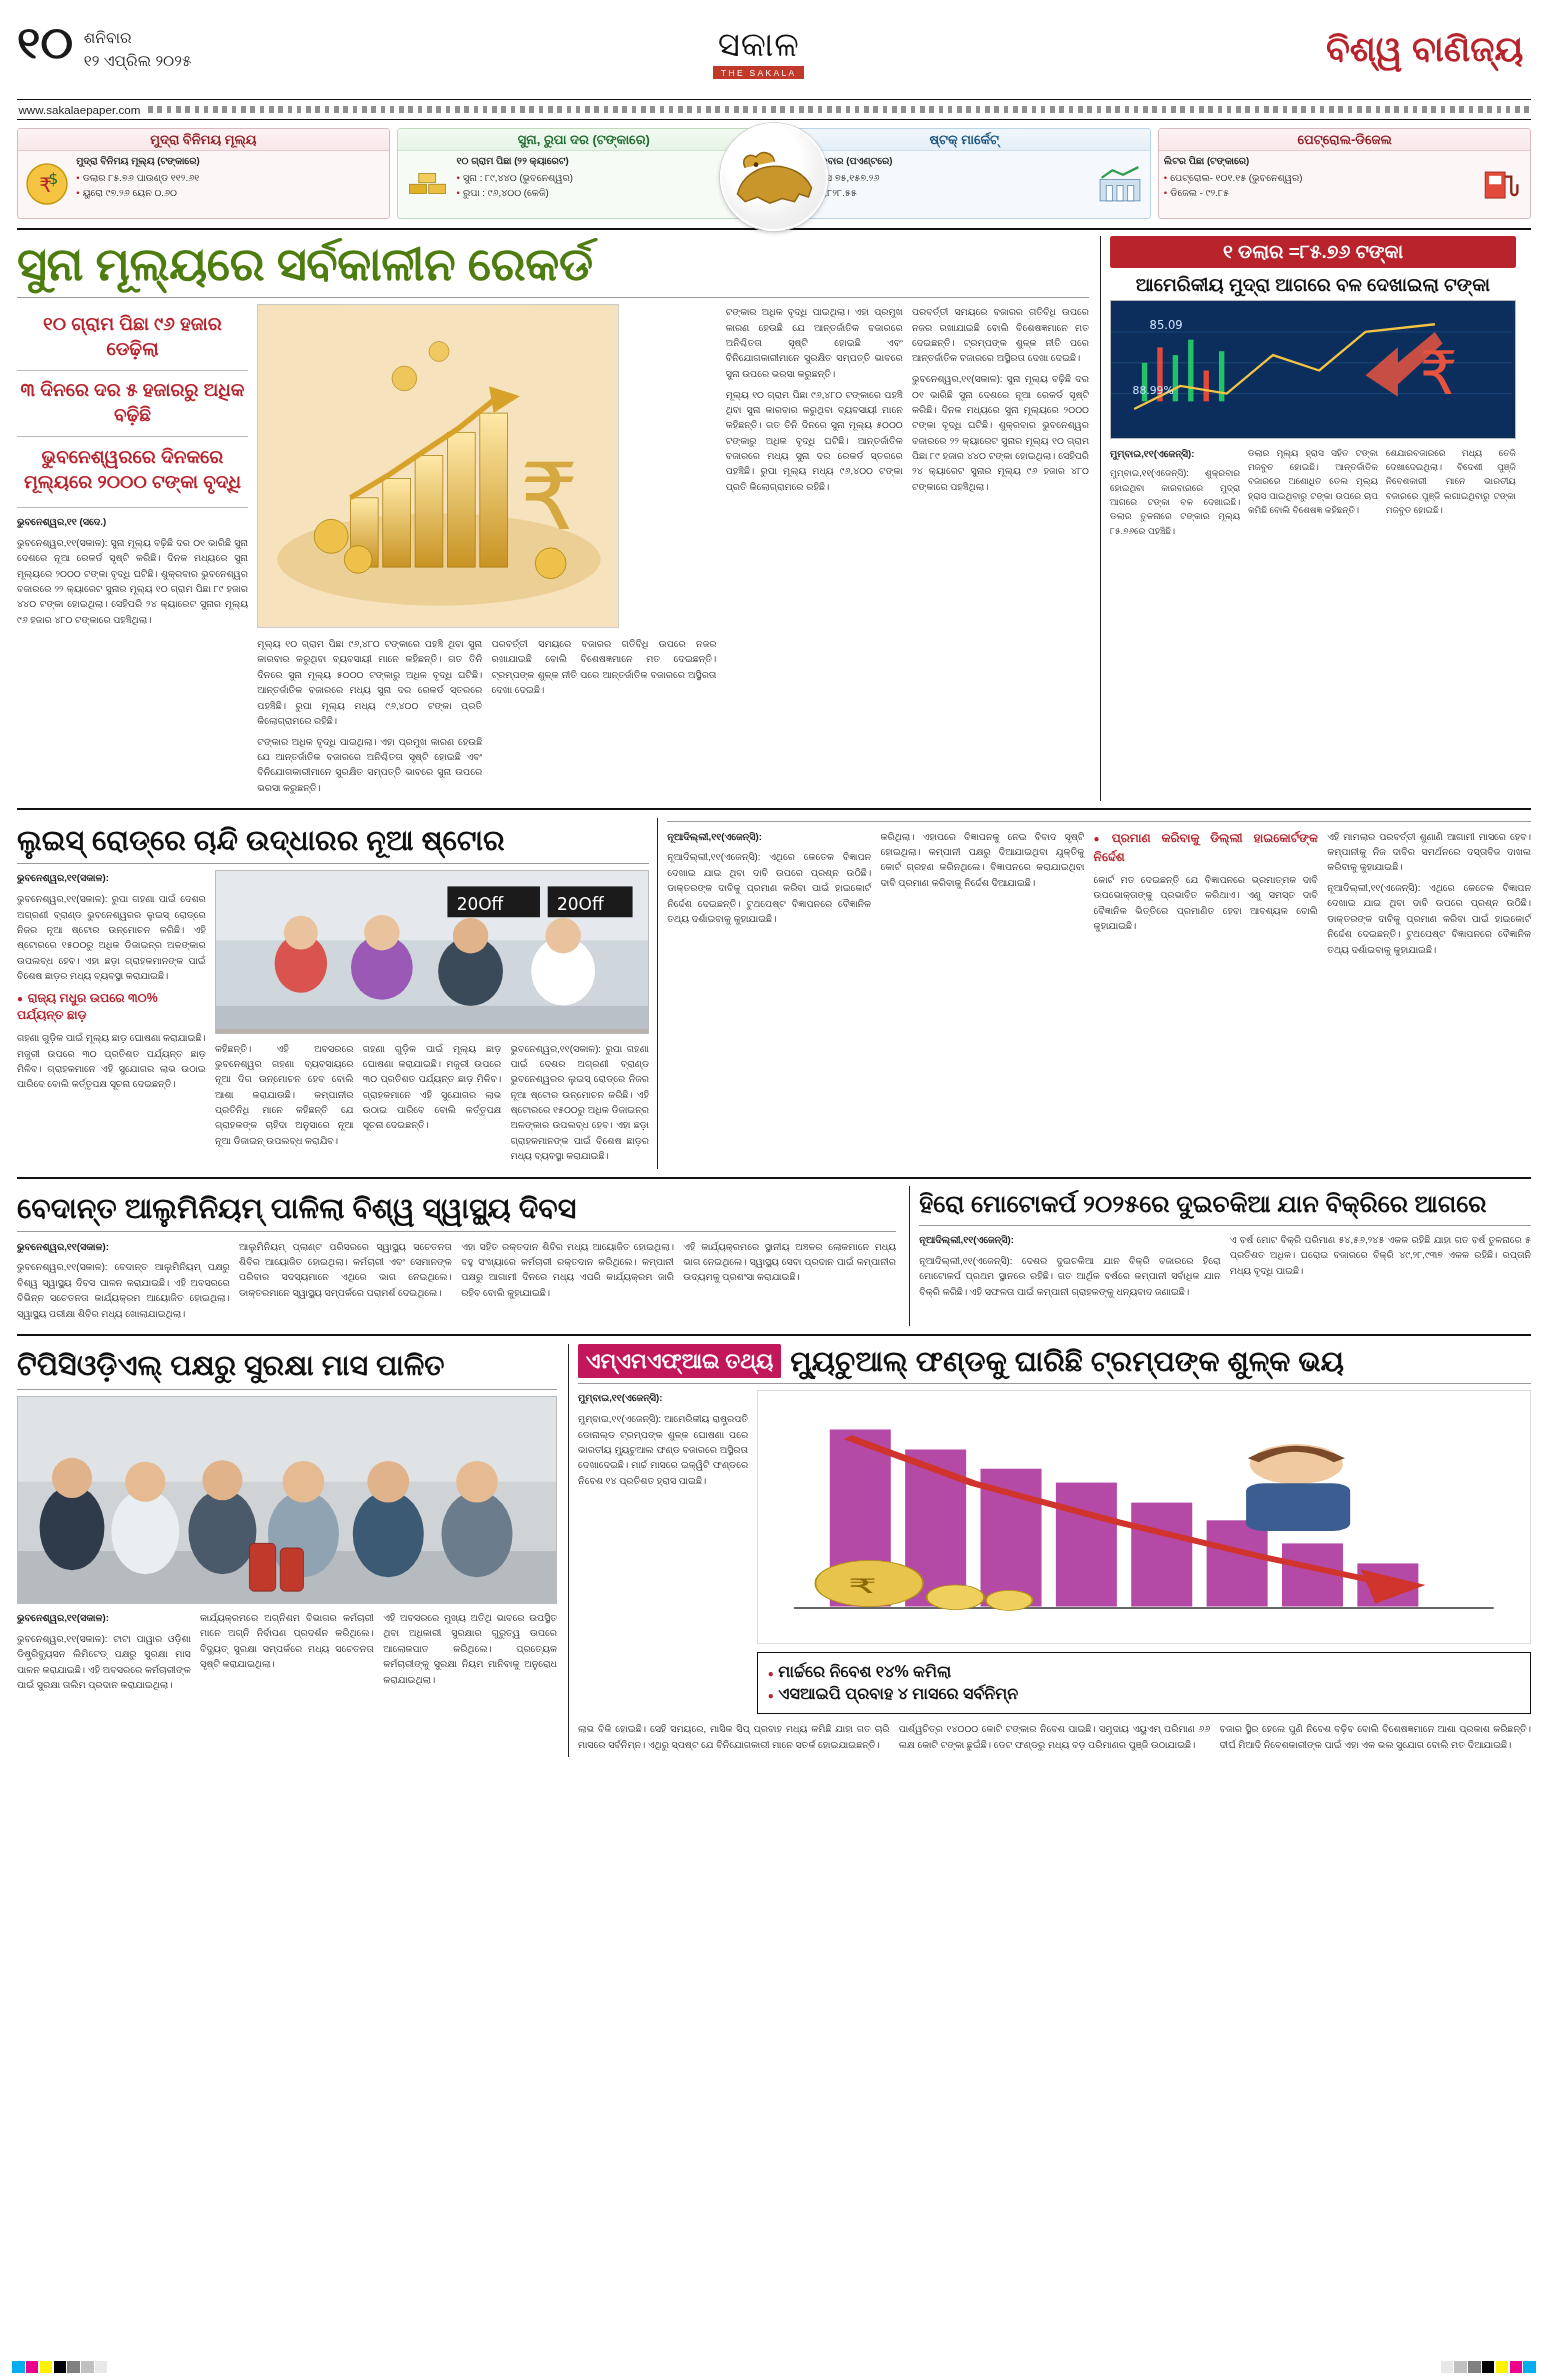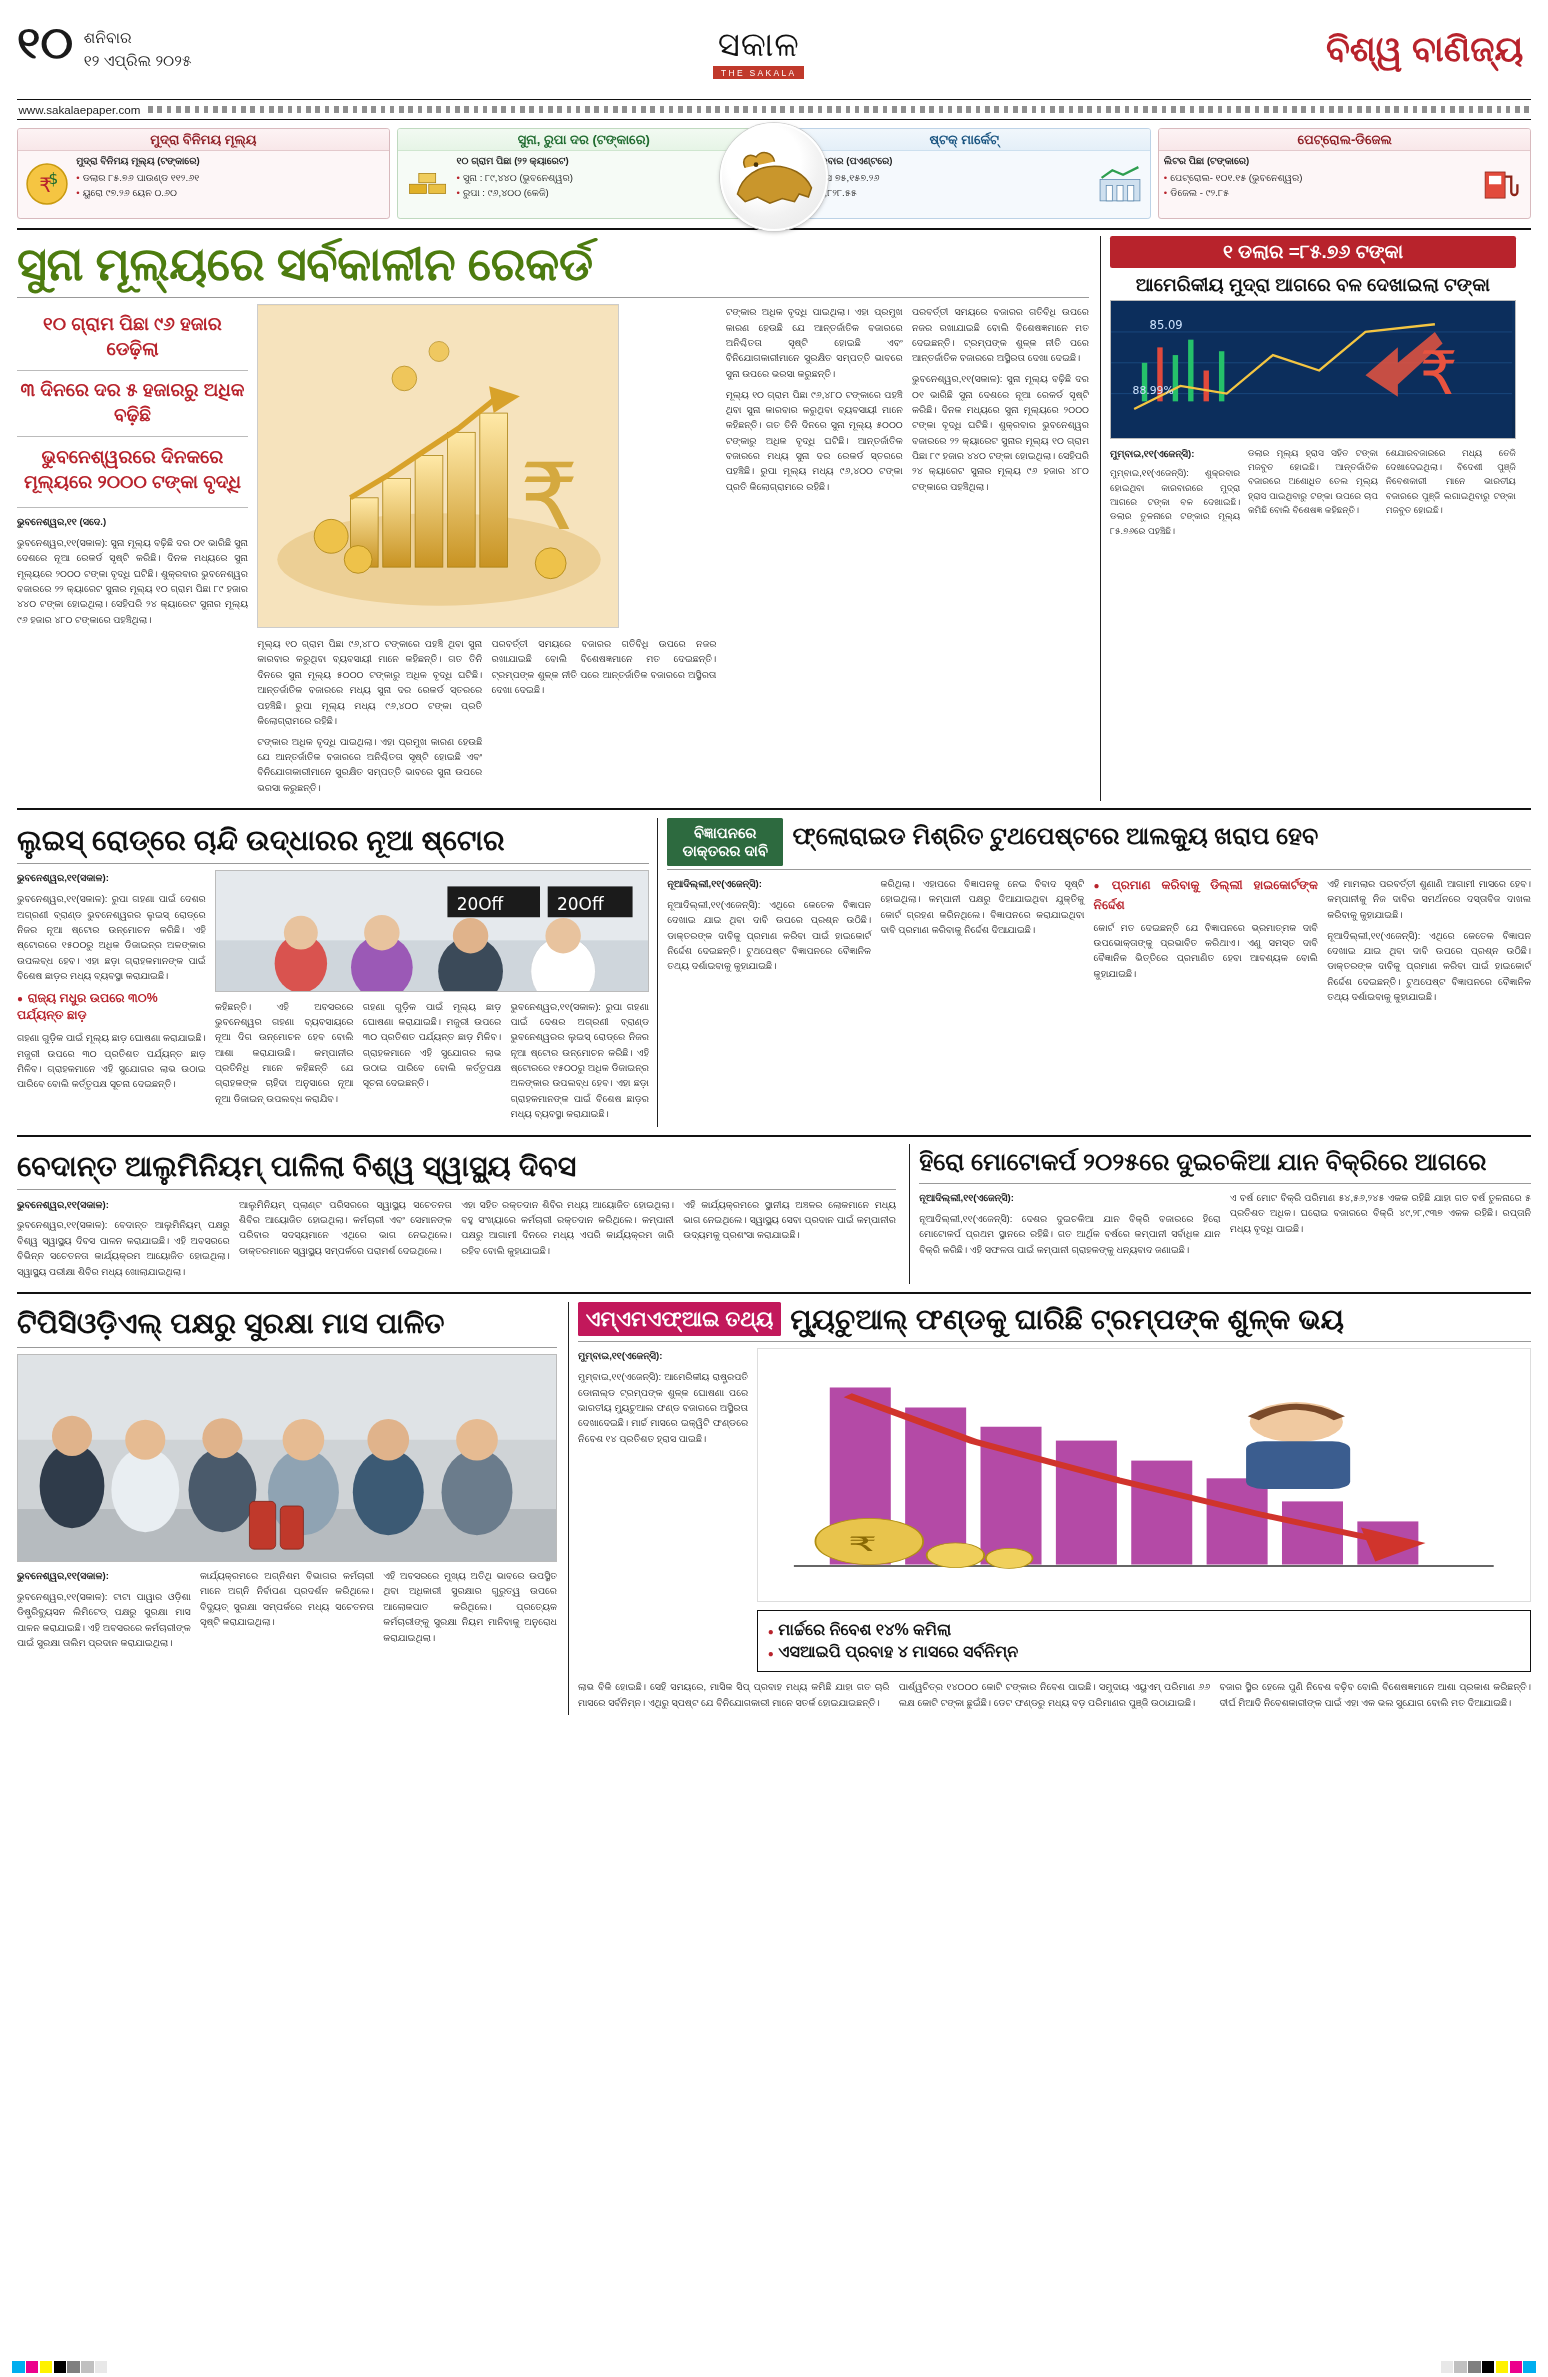--- a/index.html
+++ b/index.html
@@ -135,21 +135,21 @@
   }
   .side-cols { display:flex; gap:7.7px; margin-top:6.2px; }
 
   
   .mid { display:flex; gap:8px; margin-top:8px; }
   .mid-left { width: 632px; }
   .mid-right { flex:1; border-left:1.5px solid #222; padding-left:9.3px; }
   .hl-lg { font-size: 28.5px; font-weight:700; line-height:1.2; margin:4.6px 0 6.2px; }
   .hl-md { font-size: 24px; font-weight:700; line-height:1.22; margin:3.1px 0 6.2px; }
   .mid-photo {
-    width: 100%; height: 122px; border:0.8px solid #bbb; overflow:hidden;
+    width: 100%; height: 164px; border:0.8px solid #bbb; overflow:hidden;
     background: linear-gradient(#d9d2cb,#b9b2ab);
     position:relative;
   }
   .red-note {
     color:#b8232c; font-weight:700; font-size:12.3px; line-height:1.4; margin:6.2px 0;
   }
   .red-dot::before{ content:"●"; color:#b8232c; margin-right:4.6px; font-size:10px;}
   .adbadge {
     background:#2d6a3f; color:#fff; font-weight:700; font-size:14.7px; text-align:center;
     padding:5.4px 4.6px; line-height:1.25; border-radius:1.5px;
@@ -468,28 +468,20 @@
             </div>
             <div class="col" style="flex:1">
               <p>ଭୁବନେଶ୍ୱର,୧୧(ସକାଳ): ରୁପା ଗହଣା ପାଇଁ ଦେଶର ଅଗ୍ରଣୀ ବ୍ରାଣ୍ଡ ଭୁବନେଶ୍ୱରର ଲୁଇସ୍ ରୋଡ୍‌ରେ ନିଜର ନୂଆ ଷ୍ଟୋର ଉନ୍ମୋଚନ କରିଛି। ଏହି ଷ୍ଟୋରରେ ୧୫୦୦ରୁ ଅଧିକ ଡିଜାଇନ୍‌ର ଅଳଙ୍କାର ଉପଲବ୍ଧ ହେବ। ଏହା ଛଡ଼ା ଗ୍ରାହକମାନଙ୍କ ପାଇଁ ବିଶେଷ ଛାଡ଼ର ମଧ୍ୟ ବ୍ୟବସ୍ଥା କରାଯାଇଛି।</p>
             </div>
           </div>
         </div>
       </div>
     </div>
 
     <div class="mid-right">
-      <div style="display:flex; gap:9.3px; align-items:flex-start;">
-        <div style="width:116px">
-          <div class="adbadge">ବିଜ୍ଞାପନରେ ଡାକ୍ତରର ଦାବି</div>
-        </div>
-        <div style="flex:1">
-          <div class="hl-md">ଫ୍ଲୋରାଇଡ ମିଶ୍ରିତ ଟୁଥପେଷ୍ଟରେ ଆଲକ୍ୟୁ ଖରାପ ହେବ</div>
-        </div>
-      </div>
       <div class="rule-thin" style="margin-top:3.1px"></div>
       <div style="display:flex; gap:9.3px; margin-top:6.2px;">
         <div class="col" style="flex:1">
           <p class="byline">ନୂଆଦିଲ୍ଲୀ,୧୧(ଏଜେନ୍ସି):</p>
           <p>ନୂଆଦିଲ୍ଲୀ,୧୧(ଏଜେନ୍ସି): ଏଥିରେ କେତେକ ବିଜ୍ଞାପନ ଦେଖାଇ ଯାଇ ଥିବା ଦାବି ଉପରେ ପ୍ରଶ୍ନ ଉଠିଛି। ଡାକ୍ତରଙ୍କ ଦାବିକୁ ପ୍ରମାଣ କରିବା ପାଇଁ ହାଇକୋର୍ଟ ନିର୍ଦ୍ଦେଶ ଦେଇଛନ୍ତି। ଟୁଥପେଷ୍ଟ ବିଜ୍ଞାପନରେ ବୈଜ୍ଞାନିକ ତଥ୍ୟ ଦର୍ଶାଇବାକୁ କୁହାଯାଇଛି।</p>
         </div>
         <div class="col" style="flex:1">
           <p>କରିଥିଲା। ଏହାପରେ ବିଜ୍ଞାପନକୁ ନେଇ ବିବାଦ ସୃଷ୍ଟି ହୋଇଥିଲା। କମ୍ପାନୀ ପକ୍ଷରୁ ଦିଆଯାଇଥିବା ଯୁକ୍ତିକୁ କୋର୍ଟ ଗ୍ରହଣ କରିନଥିଲେ। ବିଜ୍ଞାପନରେ କରାଯାଇଥିବା ଦାବି ପ୍ରମାଣ କରିବାକୁ ନିର୍ଦ୍ଦେଶ ଦିଆଯାଇଛି।</p>
         </div>
         <div class="col" style="flex:1.1">

